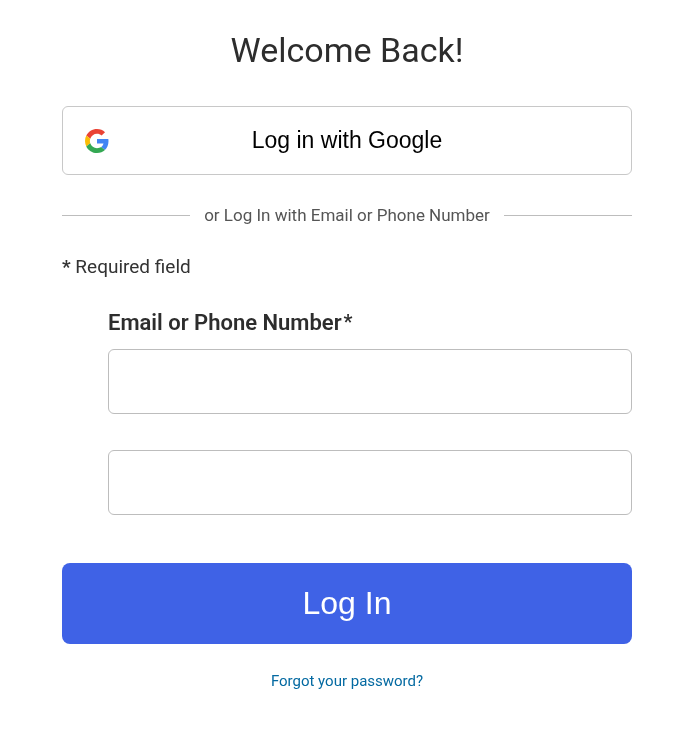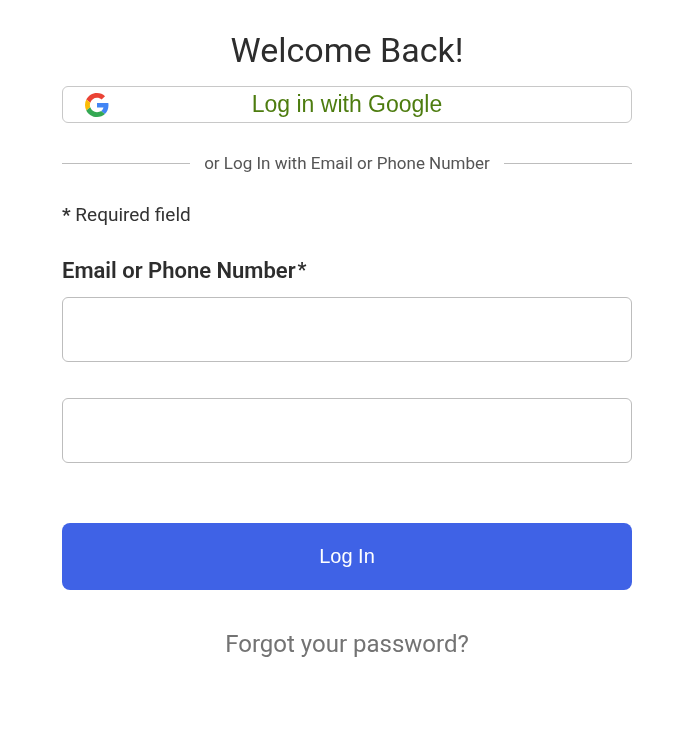--- a/index.html
+++ b/index.html
@@ -13,30 +13,30 @@
       color: #333;
       width: 694px;
       height: 748px;
       padding: 30px 62px 0 62px;
     }
     .page-title {
       font-size: 34px;
       font-weight: 400;
       text-align: center;
       color: #2d2d2d;
-      margin-bottom: 16px;
+      margin-bottom: 36px;
     }
     .google-btn {
       width: 100%;
-      padding: 4px;
+      padding: 20px;
       background: #ffffff;
       border: 1px solid #c8c8c8;
       border-radius: 6px;
       font-size: 23px;
-      color: #4d7c0f;
+      color: #000000;
       cursor: pointer;
       display: flex;
       align-items: center;
       justify-content: center;
       position: relative;
     }
     .google-icon {
       position: absolute;
       left: 22px;
       top: 50%;
@@ -63,20 +63,21 @@
     .required-note {
       font-size: 19px;
       color: #333;
       margin-bottom: 32px;
     }
     .required-star {
       font-weight: 700;
     }
     .field-group {
       margin-bottom: 36px;
+      margin-left: 46px;
     }
     .field-label {
       font-size: 22px;
       font-weight: 600;
       color: #2d2d2d;
       display: block;
       margin-bottom: 14px;
     }
     .field-label .star {
       font-size: 20px;
@@ -92,31 +93,31 @@
       padding: 0 16px;
       outline: none;
     }
     .login-btn {
       width: 100%;
       padding: 22px;
       background: #3f62e6;
       border: none;
       border-radius: 8px;
       color: #ffffff;
-      font-size: 20px;
+      font-size: 32px;
       font-weight: 400;
       cursor: pointer;
-      margin-top: 24px;
+      margin-top: 12px;
     }
     .forgot-link {
       display: block;
       text-align: center;
-      margin-top: 40px;
-      color: #737373;
-      font-size: 24px;
+      margin-top: 28px;
+      color: #0369a1;
+      font-size: 15px;
       text-decoration: none;
       cursor: pointer;
     }
   </style>
 </head>
 <body>
 
 
 
 <h1 class="page-title">Welcome Back!</h1>

